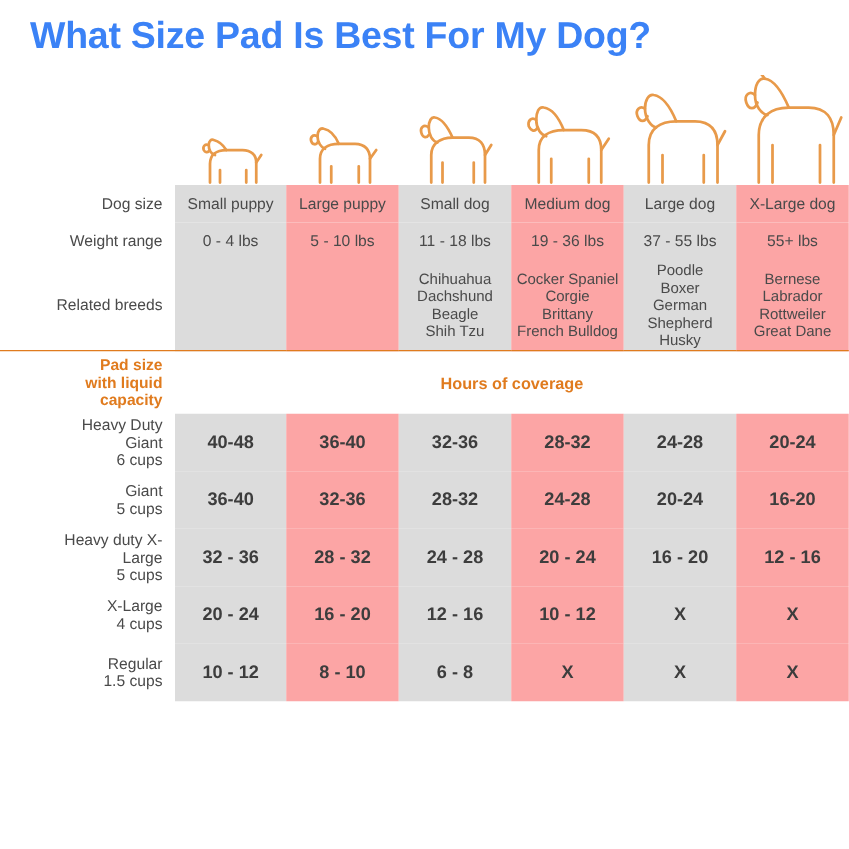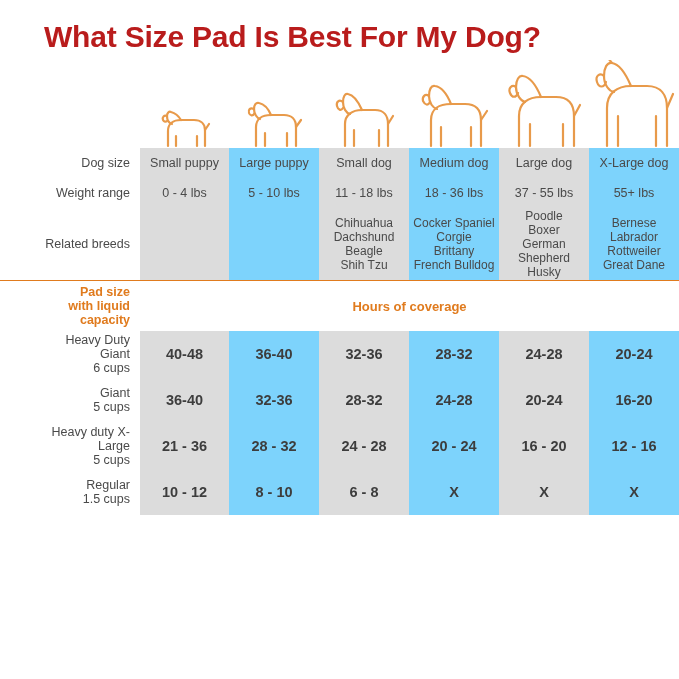--- a/index.html
+++ b/index.html
@@ -6,44 +6,43 @@
   body{
     width:679px;height:679px;
     background:#ffffff;
     font-family:"Liberation Sans", sans-serif;
     color:#3d3d3d;
     overflow:hidden;
   }
   .page{position:relative;width:679px;height:679px;}
 
   .title{
-    position:absolute;left:24px;top:20px;
-    font-size:30px;font-weight:bold;color:#b91c1c;
+    position:absolute;left:24px;top:12px;
+    font-size:30px;font-weight:bold;color:#3b82f6;
     letter-spacing:-0.2px;
-    margin-left:20px;
   }
 
   
   .grid{
     position:absolute;left:0;top:60px;width:679px;
   }
   table{border-collapse:collapse;width:679px;table-layout:fixed;}
   td{padding:0;vertical-align:middle;}
 
   .lbl{
     text-align:right;padding-right:10px;
     font-size:12.5px;color:#4a4a4a;line-height:14px;padding-left:44px;
   }
   .lbl-orange{color:#e07b1e;font-weight:bold;}
 
   .col-cell{
     text-align:center;font-size:12.5px;color:#4a4a4a;line-height:15px;margin-top:33px;
   }
   .shade-grey{background:#dcdcdc;}
-  .shade-cream{background:#7dd3fc;}
+  .shade-cream{background:#fca5a5;}
 
   .icon-cell{height:88px;vertical-align:bottom;text-align:center;background:#ffffff;}
   .icon-cell svg{display:block;margin:0 auto;}
 
   .row-dogsize td.col-cell{height:30px;font-size:12.5px;}
   .row-weight td.col-cell{height:30px;}
   .row-breeds td.col-cell{height:72px;vertical-align:middle;font-size:12px;line-height:14px;}
 
   .sep-top{border-top:1px solid #e07b1e;}
   .hours{
@@ -155,21 +154,21 @@
       <td class="col-cell shade-cream">Medium dog</td>
       <td class="col-cell shade-grey">Large dog</td>
       <td class="col-cell shade-cream">X-Large dog</td>
     </tr>
 
     <tr class="row-weight">
       <td class="lbl">Weight range</td>
       <td class="col-cell shade-grey">0 - 4 lbs</td>
       <td class="col-cell shade-cream">5 - 10 lbs</td>
       <td class="col-cell shade-grey">11 - 18 lbs</td>
-      <td class="col-cell shade-cream">18 - 36 lbs</td>
+      <td class="col-cell shade-cream">19 - 36 lbs</td>
       <td class="col-cell shade-grey">37 - 55 lbs</td>
       <td class="col-cell shade-cream">55+ lbs</td>
     </tr>
 
     <tr class="row-breeds">
       <td class="lbl">Related breeds</td>
       <td class="col-cell shade-grey" style="white-space:pre-line"></td>
       <td class="col-cell shade-cream" style="white-space:pre-line"></td>
       <td class="col-cell shade-grey" style="white-space:pre-line">Chihuahua
 Dachshund
@@ -220,26 +219,38 @@
       <td class="col-cell shade-grey">28-32</td>
       <td class="col-cell shade-cream">24-28</td>
       <td class="col-cell shade-grey">20-24</td>
       <td class="col-cell shade-cream">16-20</td>
     </tr>
     <tr class="row-pad">
       <td class="lbl">
         <span class="pad-name">Heavy duty X-Large</span>
         <span class="pad-cups">5 cups</span>
       </td>
-      <td class="col-cell shade-grey">21 - 36</td>
+      <td class="col-cell shade-grey">32 - 36</td>
       <td class="col-cell shade-cream">28 - 32</td>
       <td class="col-cell shade-grey">24 - 28</td>
       <td class="col-cell shade-cream">20 - 24</td>
       <td class="col-cell shade-grey">16 - 20</td>
       <td class="col-cell shade-cream">12 - 16</td>
+    </tr>
+    <tr class="row-pad">
+      <td class="lbl">
+        <span class="pad-name">X-Large</span>
+        <span class="pad-cups">4 cups</span>
+      </td>
+      <td class="col-cell shade-grey">20 - 24</td>
+      <td class="col-cell shade-cream">16 - 20</td>
+      <td class="col-cell shade-grey">12 - 16</td>
+      <td class="col-cell shade-cream">10 - 12</td>
+      <td class="col-cell shade-grey">X</td>
+      <td class="col-cell shade-cream">X</td>
     </tr>
     <tr class="row-pad">
       <td class="lbl">
         <span class="pad-name">Regular</span>
         <span class="pad-cups">1.5 cups</span>
       </td>
       <td class="col-cell shade-grey">10 - 12</td>
       <td class="col-cell shade-cream">8 - 10</td>
       <td class="col-cell shade-grey">6 - 8</td>
       <td class="col-cell shade-cream">X</td>

